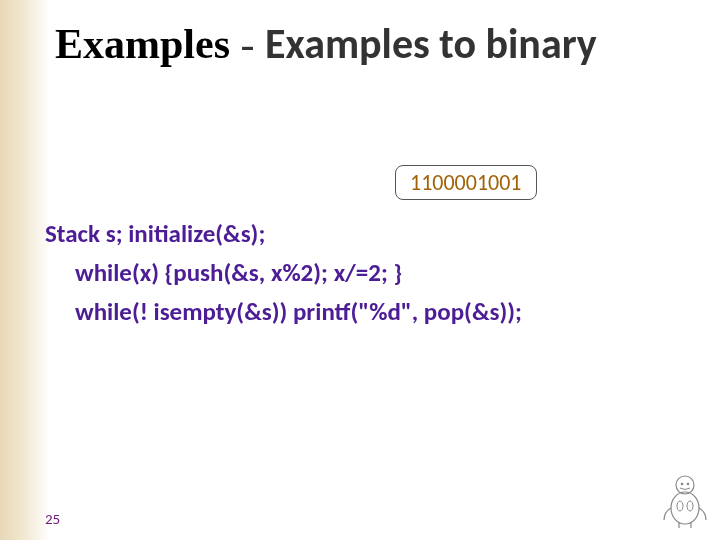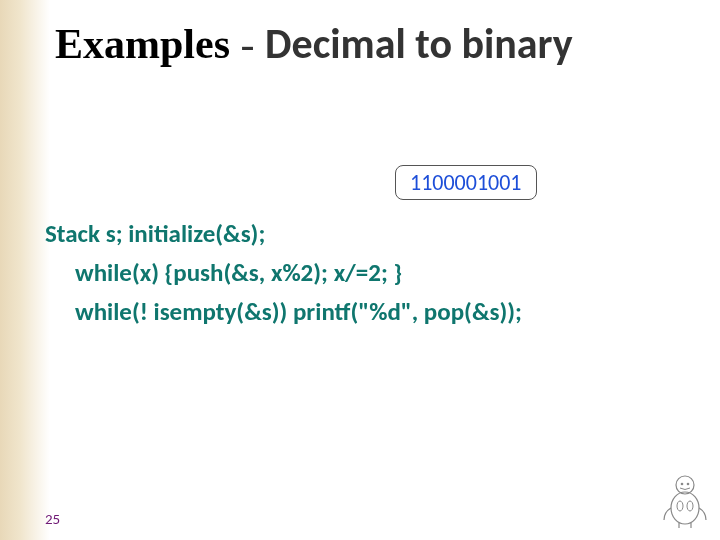--- a/index.html
+++ b/index.html
@@ -39,30 +39,30 @@
     color: #333333;
   }
   .result-box {
     position: absolute;
     left: 395px;
     top: 165px;
     border: 1.5px solid #555;
     border-radius: 8px;
     padding: 3px 14px;
     font-size: 22px;
-    color: #1d4ed8;
+    color: #a16207;
     font-family: Calibri, Arial, sans-serif;
   }
   .code-block {
     position: absolute;
     left: 45px;
     top: 215px;
     font-size: 25px;
     font-weight: bold;
-    color: #0f766e;
+    color: #4c1d95;
     line-height: 1.55;
   }
   .code-line-1 { padding-left: 0; }
   .code-line-2 { padding-left: 22px; }
   .code-line-3 { padding-left: 30px; }
   .code-line-4 { padding-left: 30px; }
   .page-number {
     position: absolute;
     left: 10px;
     bottom: 12px;
@@ -77,21 +77,21 @@
     width: 50px;
     height: 60px;
   }
 </style>
 </head>
 <body>
 
 <div class="left-gradient"></div>
 
 <div class="title">
-  <span class="title-examples">Examples</span><span class="title-dash"> - </span><span class="title-subject">Decimal to binary</span>
+  <span class="title-examples">Examples</span><span class="title-dash"> - </span><span class="title-subject">Examples to binary</span>
 </div>
 
 <div class="result-box">
   <span>1100001001</span>
 </div>
 
 <div class="code-block">
   <div class="code-line-1">Stack s; initialize(&amp;s);</div>
   <div class="code-line-3">while(x) {push(&amp;s, x%2); x/=2; }</div>
   <div class="code-line-4">while(! isempty(&amp;s)) printf("%d", pop(&amp;s));</div>

